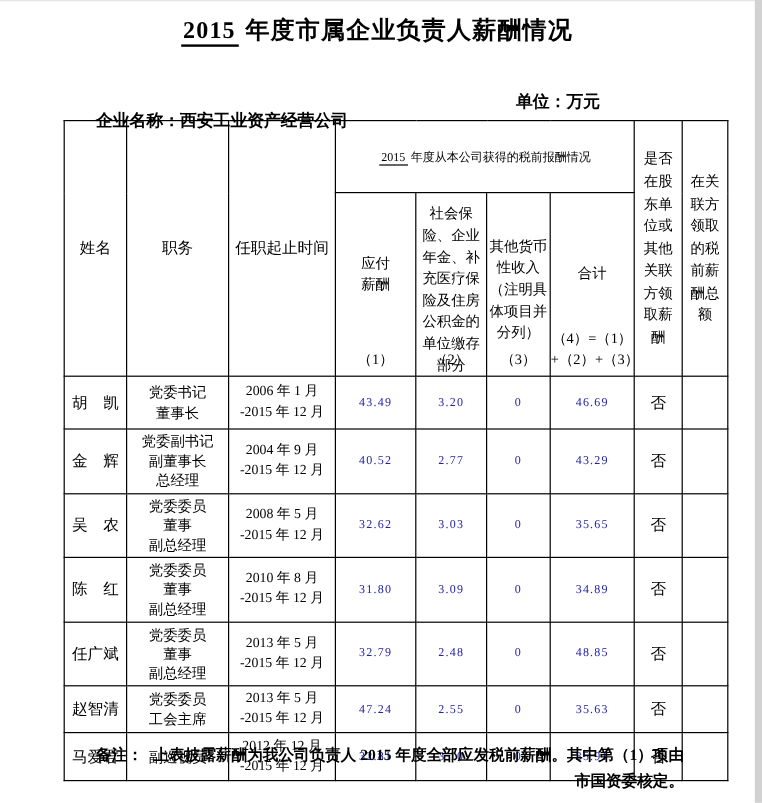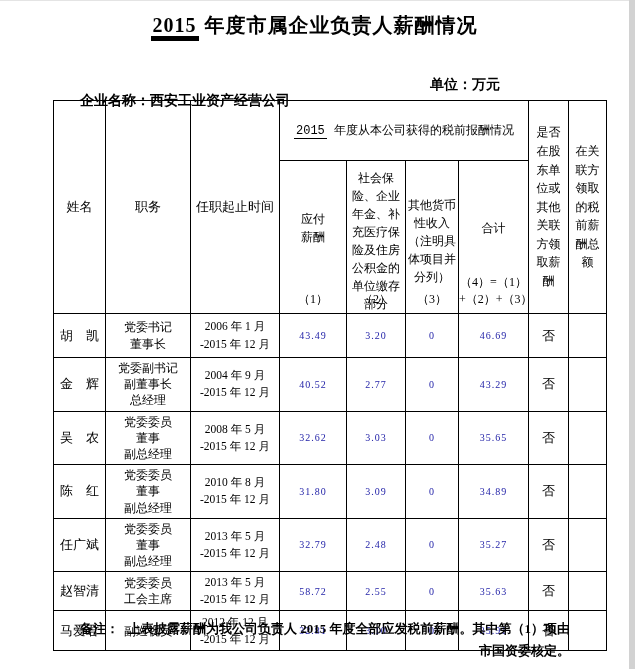--- a/index.html
+++ b/index.html
@@ -6,32 +6,32 @@
   html,body { background:#ffffff; }
   body { width:635px; height:669px; position:relative; overflow:hidden;
          font-family:"Liberation Serif","DejaVu Serif",serif; color:#000; }
 
   .scan-edge-right { position:absolute; right:0; top:0; width:6px; height:669px;
                      background:#d2d2d2; }
   .scan-edge-top { position:absolute; left:0; top:0; width:635px; height:1px; background:#e4e4e4; }
 
   .page-title { position:absolute; top:12px; left:0; width:628px; text-align:center;
                 font-size:20px; font-weight:bold; letter-spacing:1px; }
-  .u-num { border-bottom:5px solid #000000; padding:0 2px 0 2px; }
+  .u-num { border-bottom:2px solid #000000; padding:0 2px 0 2px; }
 
   .info-line { position:absolute; top:76px; left:0; width:628px; font-size:14px; font-weight:bold; }
   .info-company { position:absolute; left:80px; top:16px; }
   .info-unit { position:absolute; left:430px; top:0; }
 
   table.salary { position:absolute; left:53px; top:100px; border-collapse:collapse;
                  table-layout:fixed; width:553px; }
   table.salary th, table.salary td { border:1px solid #000; text-align:center;
                  vertical-align:middle; font-weight:normal; overflow:hidden; }
 
-  th.span-head { font-size:12px; height:60px;font-family:Liberation Mono, monospace; }
+  th.span-head { font-size:10px; height:60px; }
   th.head-main { font-size:13px; }
   th.vert-head { font-size:12px; line-height:1.55; padding:4px 2px; }
 
   th.sub { position:relative; font-size:12px; line-height:1.5; }
   th.sub .idx { position:absolute; bottom:5px; left:0; width:100%; text-align:center; font-size:12px; }
   th.sub-top { vertical-align:top; padding-top:8px;margin-top:17px; }
   th.sub .formula { position:absolute; bottom:5px; left:0; width:100%; text-align:center;
                     font-size:12px; line-height:1.4; white-space:pre-line; }
   th.sub .pad-bottom { display:block; padding-bottom:18px; }
 
@@ -154,31 +154,31 @@
   <tr style="height:48px">
     <td class="c-name">任广斌</td>
     <td class="c-pos pre">党委委员
 董事
 副总经理</td>
     <td class="c-term pre">2013 年 5 月
 -2015 年 12 月</td>
     <td class="c-num">32.79</td>
     <td class="c-num">2.48</td>
     <td class="c-num">0</td>
-    <td class="c-num">35.27</td>
+    <td class="c-num">48.85</td>
     <td class="c-flag">否</td>
     <td></td>
   </tr>
   <tr style="height:39px">
     <td class="c-name">赵智清</td>
     <td class="c-pos pre">党委委员
 工会主席</td>
     <td class="c-term pre">2013 年 5 月
 -2015 年 12 月</td>
-    <td class="c-num">58.72</td>
+    <td class="c-num">47.24</td>
     <td class="c-num">2.55</td>
     <td class="c-num">0</td>
     <td class="c-num">35.63</td>
     <td class="c-flag">否</td>
     <td></td>
   </tr>
   <tr style="height:40px">
     <td class="c-name">马爱君</td>
     <td class="c-pos pre">副巡视员</td>
     <td class="c-term pre">2012 年 12 月

